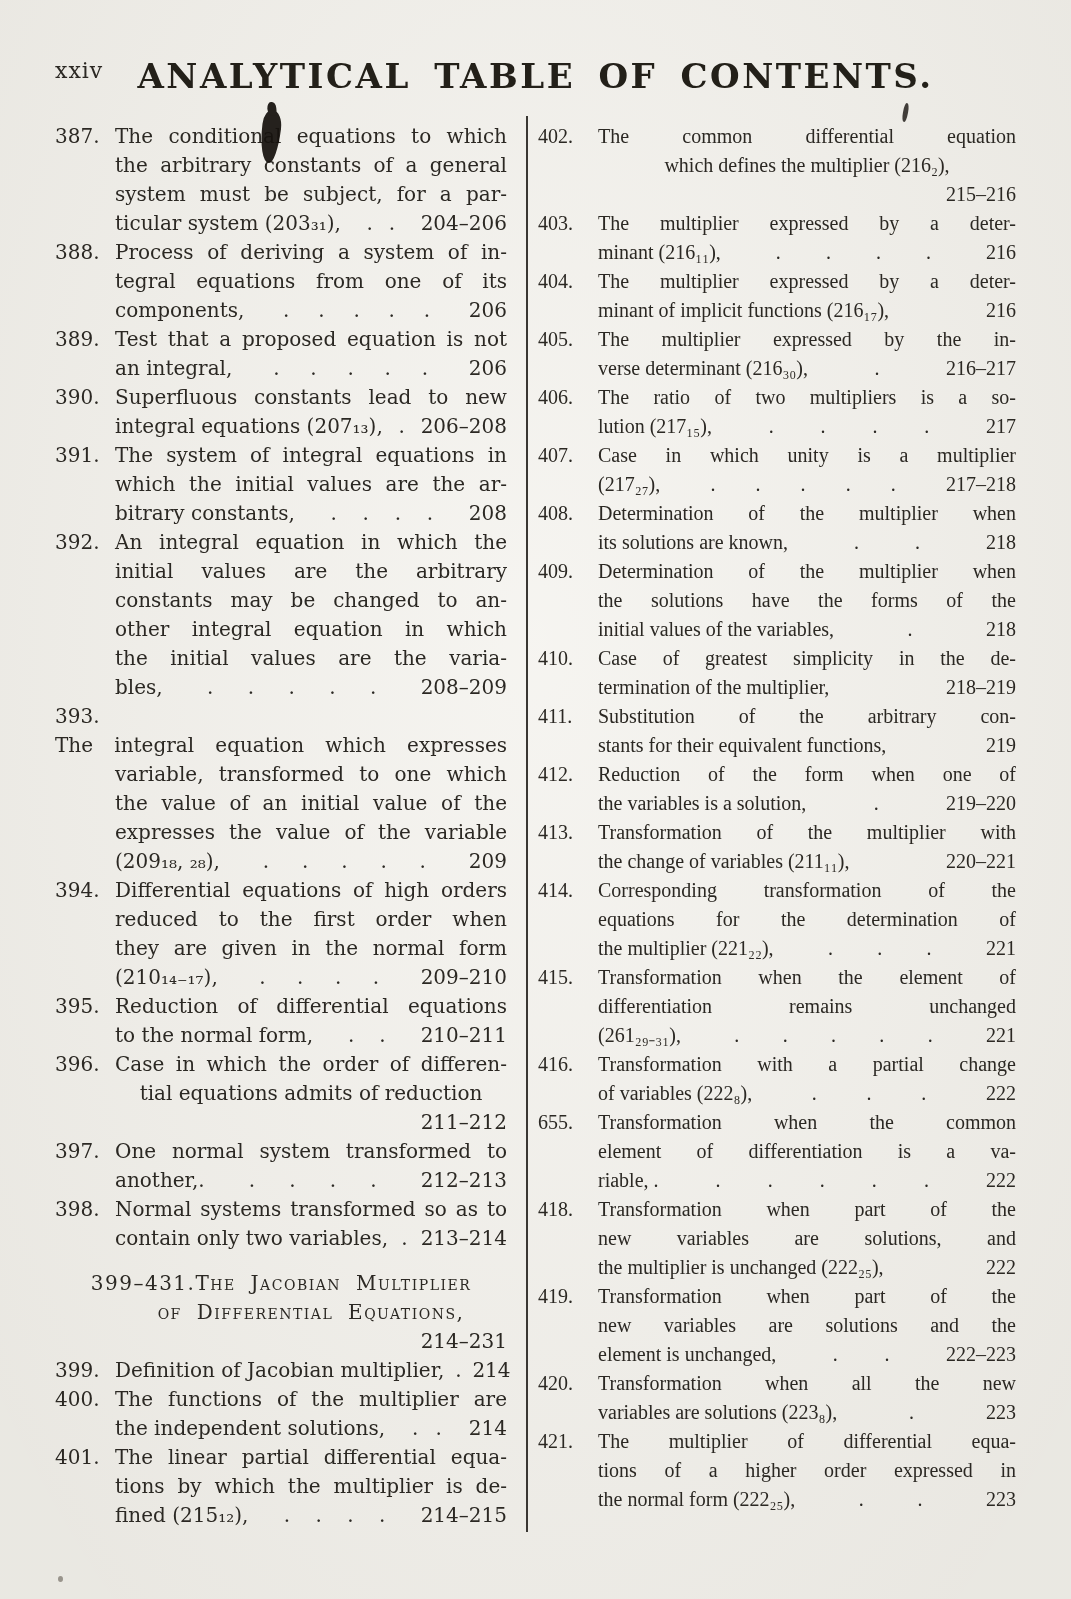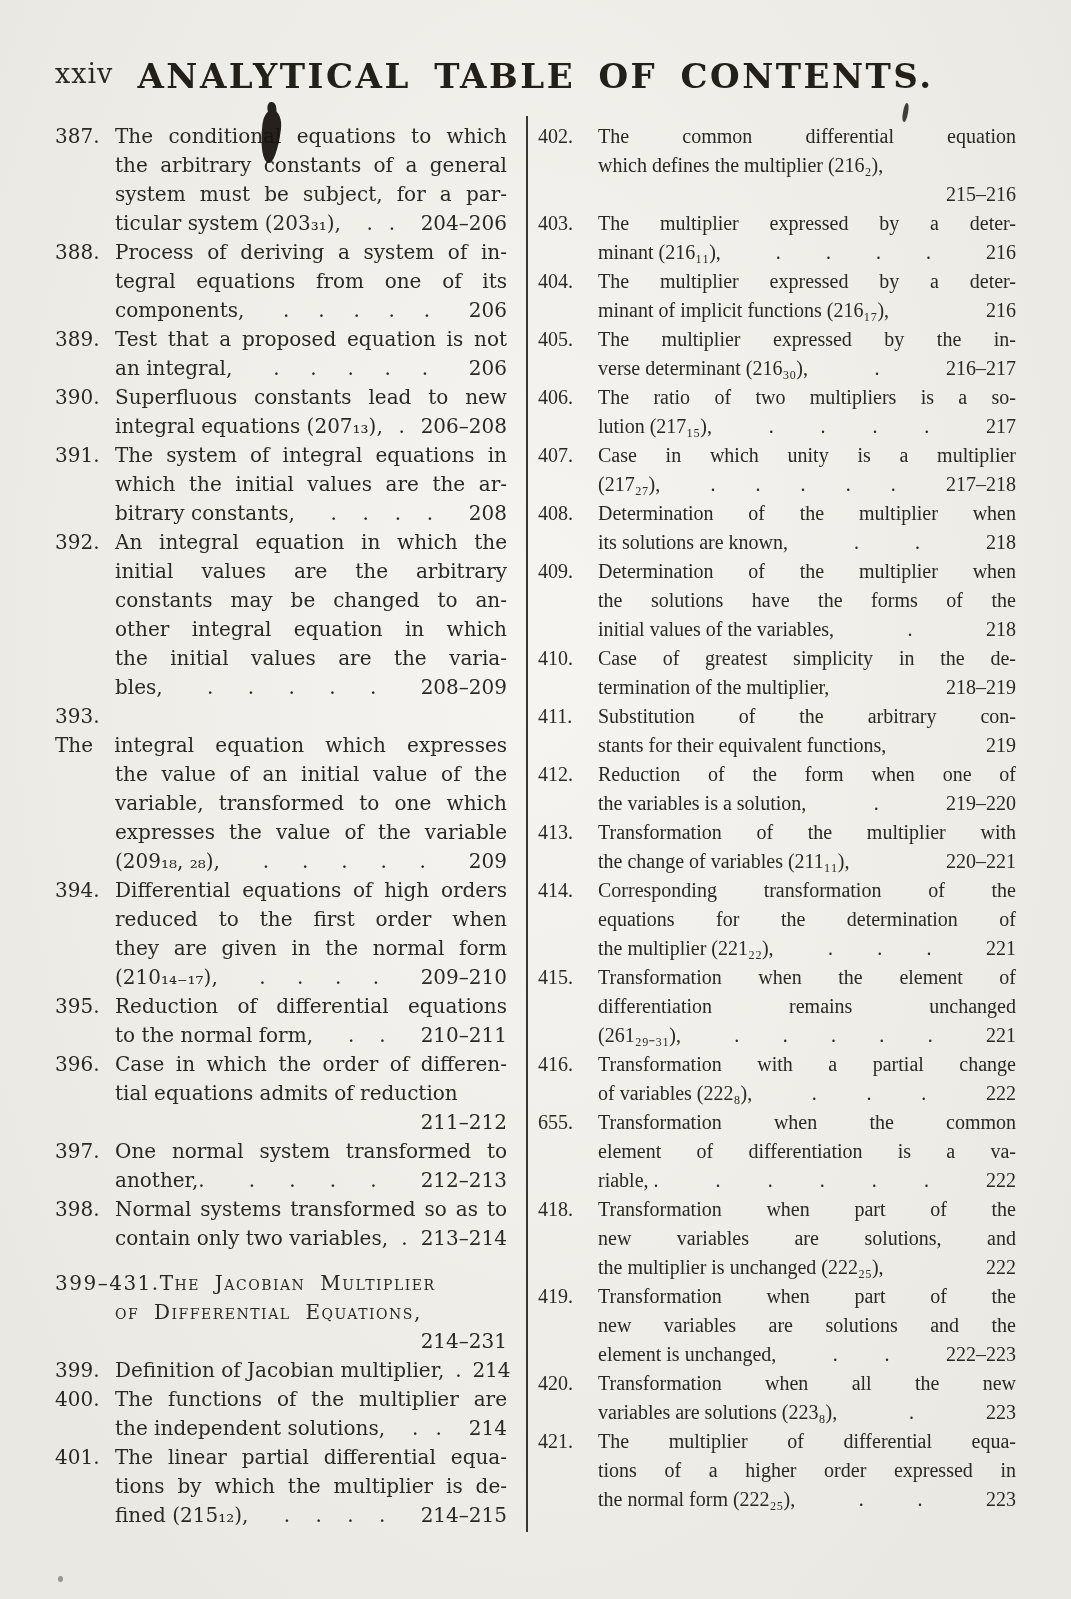--- a/index.html
+++ b/index.html
@@ -4,34 +4,34 @@
 <style>
   html,body { margin:0; padding:0; background:#888; }
   .page {
     position:relative; width:1071px; height:1599px;
     background:#f1efe9;
     background-image: radial-gradient(ellipse at 50% 40%, rgba(255,255,255,0.35), rgba(0,0,0,0.03) 90%);
     font-family:"DejaVu Serif", serif;
     color:#2b2823; overflow:hidden;
   }
   .hdr { position:absolute; top:54px; left:0; width:100%; height:40px; }
-  .folio { position:absolute; left:55px; top:4px; font-size:27px; letter-spacing:1px; }
+  .folio { position:absolute; left:55px; top:4px; font-size:22px; letter-spacing:1px; }
   .ptitle { position:absolute; left:0; width:100%; text-align:center; top:2px;
     font-size:34px; font-weight:bold; letter-spacing:2.5px; word-spacing:9px; color:#232019; }
   .divider { position:absolute; left:526px; top:116px; width:2px; height:1416px; background:#3a3733; }
   .col { position:absolute; top:122px; }
   .col.left  { left:55px;  width:452px; }
   .col.right { left:538px; width:478px;font-family:Liberation Serif, serif; }
   .entry { font-size:20px; line-height:29px; }
   .entry.gap { margin-top:16px; }
   .num { display:inline-block; min-width:60px; white-space:nowrap; }
   .line { padding-left:60px; }
   .line.first { padding-left:0; }
   .line.just { text-align:justify; text-align-last:justify; }
-  .line.nj { text-align:left; }
+  .line.nj { text-align:center; }
   .line.ref { display:flex; align-items:flex-end; }
   .line.ref .num { flex:0 0 auto; }
   .ltext { white-space:nowrap; }
   .dots { flex:1 1 auto; min-width:8px; display:flex; justify-content:space-evenly; overflow:hidden; padding:0 10px; }
   .pref { flex:0 0 auto; white-space:nowrap; }
   .sc .ltext, .sc .num { letter-spacing:1.5px; }
   .sc .ltext { font-variant:small-caps; word-spacing:7px; }
   .blot-main { position:absolute; left:261px; top:110px; width:19px; height:53px;
     background:#16120e; border-radius:46% 54% 42% 58% / 28% 34% 68% 72%;
     transform:rotate(7deg); opacity:0.93; }
@@ -131,22 +131,22 @@
             <span>.</span>
             <span>.</span>
             <span>.</span>
             <span>.</span>
           </span>
           <span class="pref">208–209</span>
         </div>
       </div>
       <div class="entry">
         <div class="line first just"><span class="num">393.</span><span class="ltext">The integral equation which expresses</span></div>
+        <div class="line just"><span class="ltext">variable, transformed to one which</span></div>
         <div class="line just"><span class="ltext">the value of an initial value of the</span></div>
-        <div class="line just"><span class="ltext">variable, transformed to one which</span></div>
         <div class="line just"><span class="ltext">expresses the value of the variable</span></div>
         <div class="line ref">
           <span class="ltext">(209₁₈, ₂₈),</span>
           <span class="dots">
             <span>.</span>
             <span>.</span>
             <span>.</span>
             <span>.</span>
             <span>.</span>
           </span>

